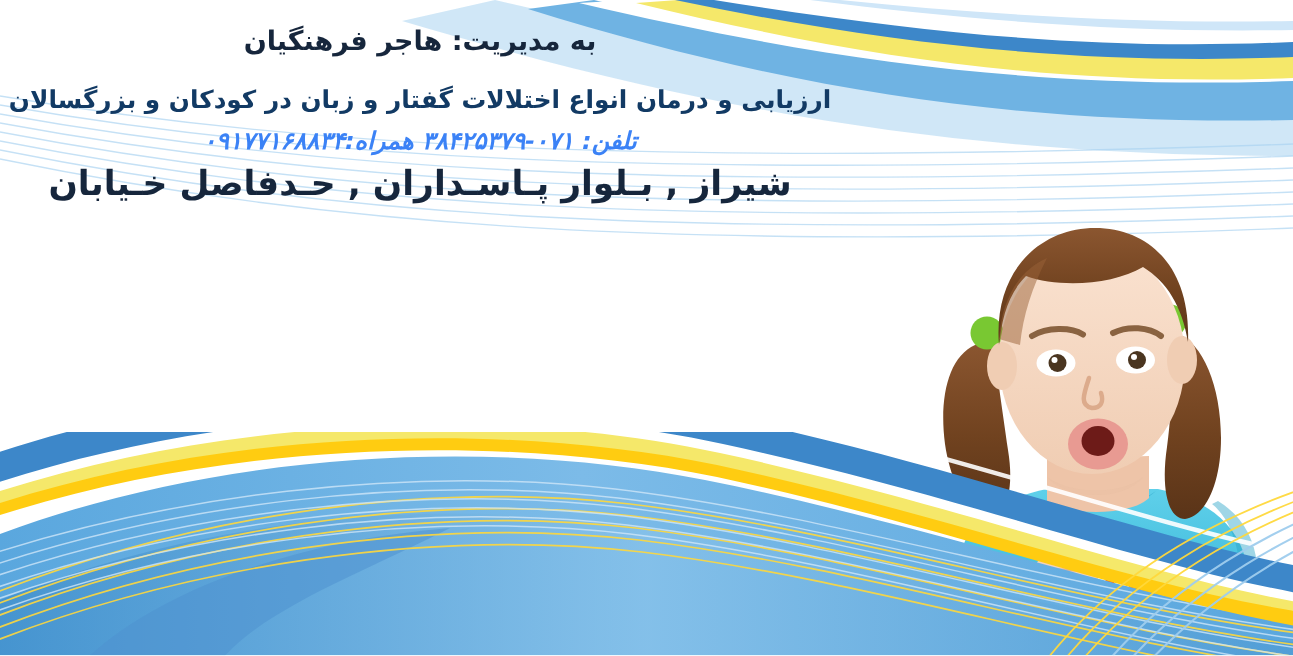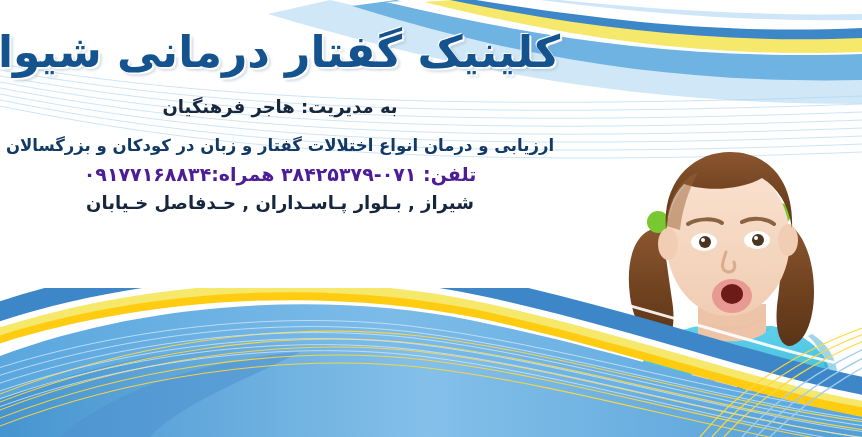--- a/index.html
+++ b/index.html
@@ -67,30 +67,31 @@
     font-size:18px;
     font-weight:bold;
     color:#16263c;
     line-height:1.25;
     white-space:nowrap;
   }
 
   .contact-line{
     margin:0;
     padding-top:5px;
-    font-size:19px;
-    font-weight:bold;
-    color:#4c1d95;
+    font-size:16px;
+    font-weight:bold;
+    color:#3b82f6;
     line-height:1.35;
     white-space:nowrap;
+    font-style:italic;
   }
   .addr-line{
     margin:0;
     padding-top:2px;
-    font-size:18px;
+    font-size:23px;
     font-weight:bold;
     color:#16263c;
     line-height:1.4;
     white-space:nowrap;
   }
   #phone-line{padding-top:6px;}
 </style>
 </head>
 <body>
 
@@ -203,21 +204,20 @@
       <path d="M 98,274 L 150,274" stroke="#e0b296" stroke-width="2"></path>
       <path d="M 98,286 L 150,286" stroke="#e0b296" stroke-width="2"></path>
 
       <rect x="130" y="244" width="58" height="58" rx="5" fill="#ffffff"></rect>
       <rect x="135" y="249" width="48" height="48" rx="3" fill="url(#blockG)"></rect>
       <text x="159" y="288" font-family="'DejaVu Serif', serif" font-size="46" font-weight="bold" fill="#ffffff" text-anchor="middle">O</text>
     </g>
   </svg>
 
   <div id="text-block">
-    <h1 id="clinic-title">کلینیک گفتار درمانی شیوا</h1>
     <p id="manager-line">به مدیریت: هاجر فرهنگیان</p>
     <p id="clinic-subtitle">ارزیابی و درمان انواع اختلالات گفتار و زبان در کودکان و بزرگسالان</p>
     <p class="contact-line" id="phone-line">تلفن: ۰۷۱-۳۸۴۲۵۳۷۹  همراه:۰۹۱۷۷۱۶۸۸۳۴</p>
     <p class="addr-line">شیراز , بـلوار پـاسـداران , حـدفاصل خـیابان</p>
   </div>
 
   <svg class="deco" id="deco-bottom" viewBox="0 0 862 437">
     <defs>
       <clipPath id="clipBottom">
           <rect x="0" y="288" width="862" height="149"></rect>

